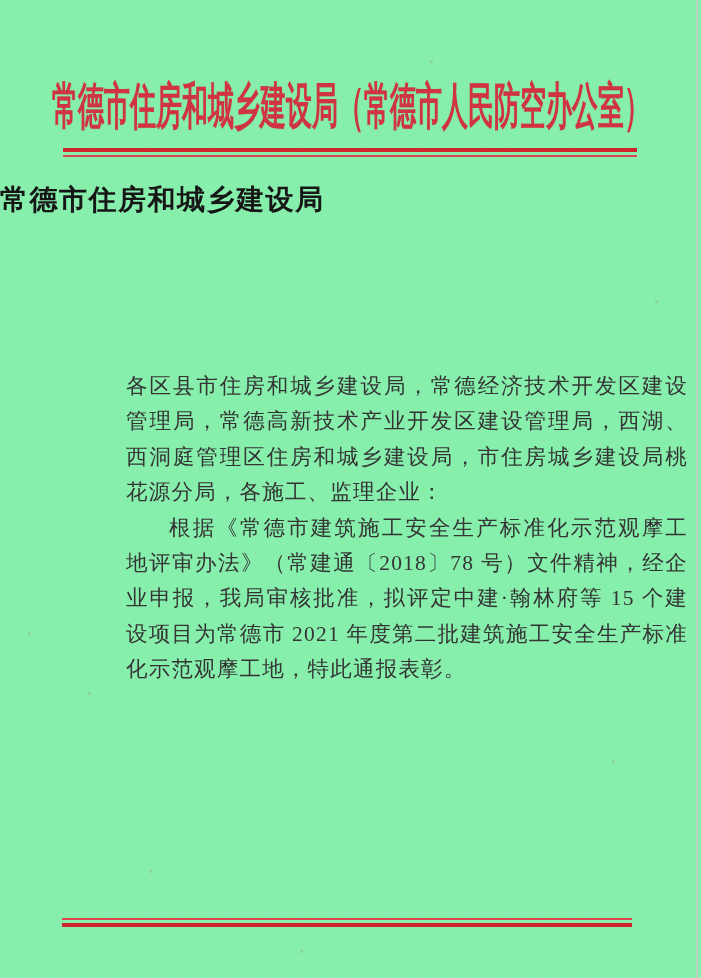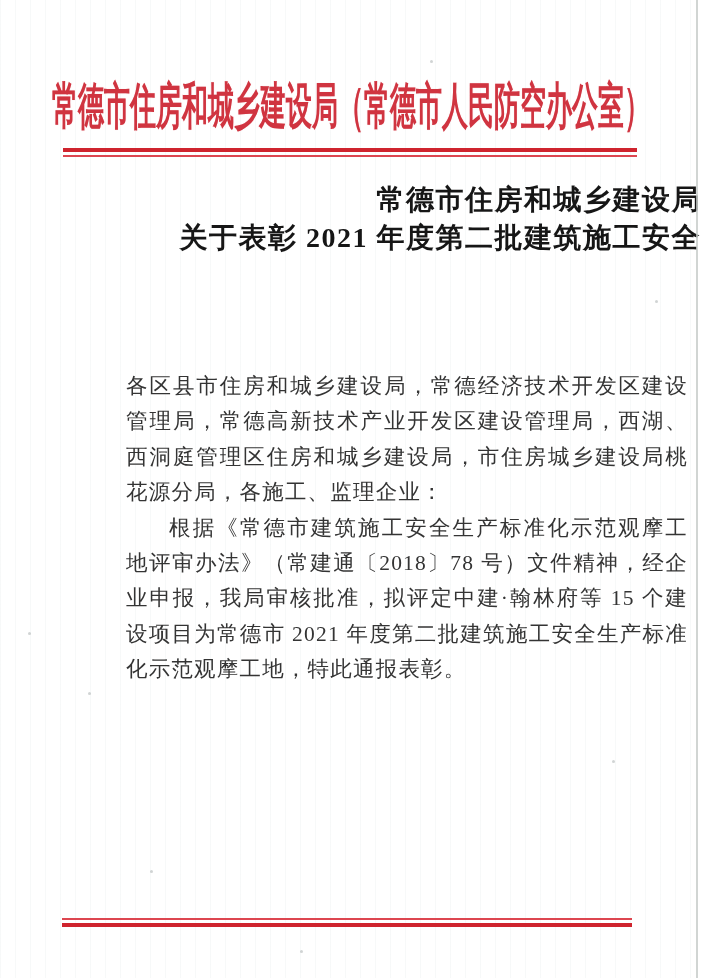--- a/index.html
+++ b/index.html
@@ -5,21 +5,21 @@
   html, body {
     margin: 0;
     padding: 0;
     background: #e8e8e6;
   }
   .page {
     position: relative;
     width: 701px;
     height: 978px;
     margin: 0 auto;
-    background: #ffffff;
+    background: #86efac;
     overflow: hidden;
     font-family: "Liberation Serif", "DejaVu Serif", serif;
   }
   
   .scan-texture {
     position: absolute;
     inset: 0;
     background: repeating-linear-gradient(
       90deg,
       rgba(190, 205, 205, 0.12) 0px, rgba(190, 205, 205, 0.12) 1px,
@@ -69,21 +69,21 @@
   .rule .thin  { height: 2px; background: #dd4650; }
   .rule-top .thick { margin-bottom: 3px; }
   .rule-bottom .thin { margin-bottom: 3px; }
 
   
   .doc-title {
     position: absolute;
     top: 181px;
     left: 0;
     width: 701px;
-    text-align: right;
+    text-align: left;
     color: #161616;
     font-weight: bold;
     font-size: 28px;
     line-height: 37.5px;
     letter-spacing: 1.5px;
   }
 
   
   .doc-body {
     position: absolute;
@@ -111,21 +111,20 @@
     <span class="letterhead-text">常德市住房和城乡建设局（常德市人民防空办公室）</span>
   </div>
 
   <div class="rule rule-top">
     <div class="thick"></div>
     <div class="thin"></div>
   </div>
 
   <div class="doc-title">
     <div>常德市住房和城乡建设局</div>
-    <div>关于表彰 2021 年度第二批建筑施工安全</div>
   </div>
 
   <div class="doc-body">
     <p>各区县市住房和城乡建设局，常德经济技术开发区建设管理局，常德高新技术产业开发区建设管理局，西湖、西洞庭管理区住房和城乡建设局，市住房城乡建设局桃花源分局，各施工、监理企业：</p>
     <p class="indent">根据《常德市建筑施工安全生产标准化示范观摩工地评审办法》（常建通〔2018〕78 号）文件精神，经企业申报，我局审核批准，拟评定中建·翰林府等 15 个建设项目为常德市 2021 年度第二批建筑施工安全生产标准化示范观摩工地，特此通报表彰。</p>
   </div>
 
   <div class="rule rule-bottom">
     <div class="thin"></div>
     <div class="thick"></div>

